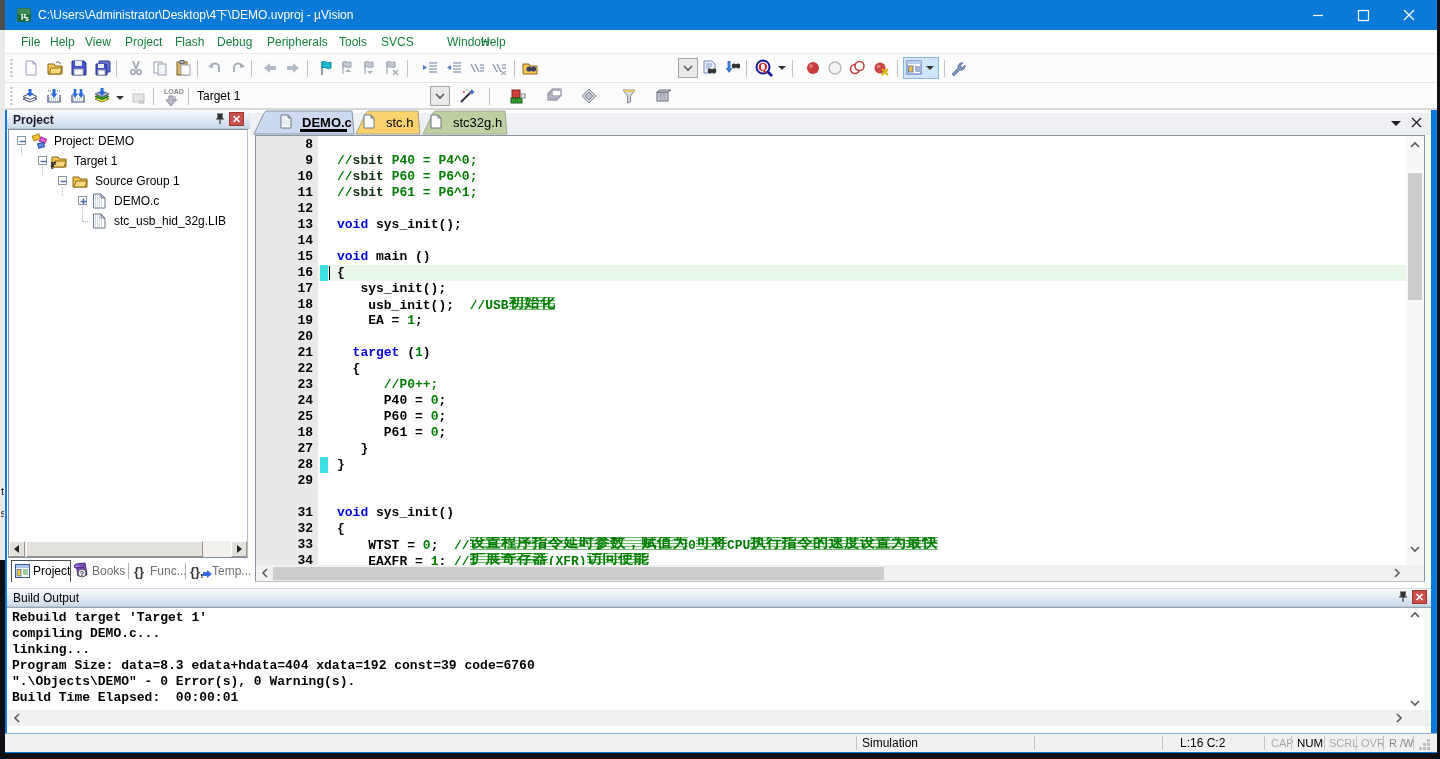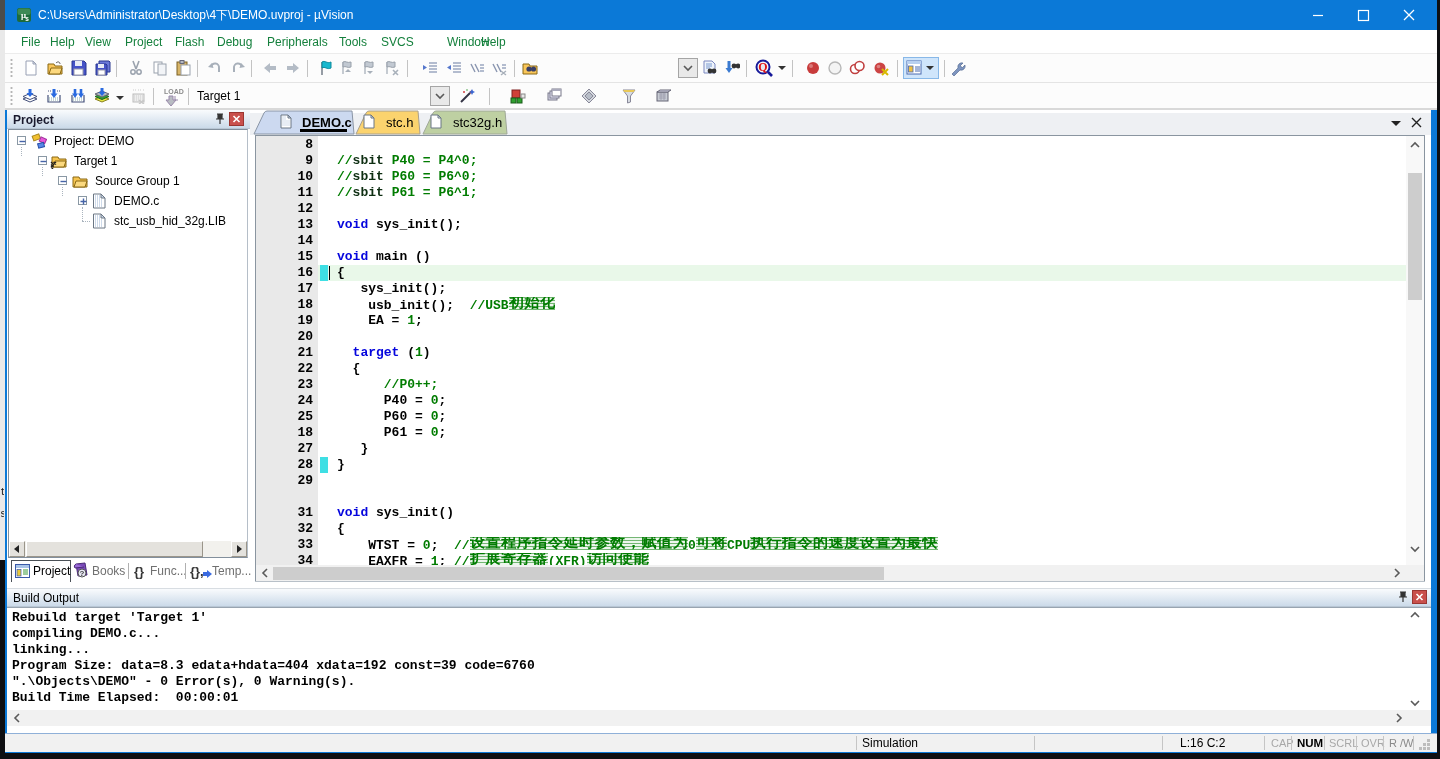--- a/index.html
+++ b/index.html
@@ -446,21 +446,21 @@
 
 <div class="a" style="left:5px;top:733px;width:1432px;height:19px;background:#f1f1f1;border-top:1px solid #8fb0d8"></div>
 <div class="a" style="left:856px;top:736px;width:1px;height:14px;background:#c5c5c5"></div>
 <div class="a" style="left:862px;top:734px;height:18px;line-height:18px;font-size:12px;color:#000">Simulation</div>
 <div class="a" style="left:1034px;top:736px;width:1px;height:14px;background:#c5c5c5"></div>
 <div class="a" style="left:1162px;top:736px;width:1px;height:14px;background:#c5c5c5"></div>
 <div class="a" style="left:1180px;top:734px;height:18px;line-height:18px;font-size:12px;color:#000">L:16 C:2</div>
 <div class="a" style="left:1264px;top:736px;width:1px;height:14px;background:#c5c5c5"></div>
 <div class="a" style="left:1271px;top:734px;height:18px;line-height:18px;font-size:11px;color:#a8a8a8">CAP</div>
 <div class="a" style="left:1291px;top:736px;width:1px;height:14px;background:#c5c5c5"></div>
-<div class="a" style="left:1297px;top:734px;height:18px;line-height:18px;font-size:11.5px;font-weight:bold;color:#000">NUM</div>
+<div class="a" style="left:1297px;top:734px;height:18px;line-height:18px;font-size:11.5px;font-weight:normal;color:#000">NUM</div>
 <div class="a" style="left:1324px;top:736px;width:1px;height:14px;background:#c5c5c5"></div>
 <div class="a" style="left:1329px;top:734px;height:18px;line-height:18px;font-size:11px;color:#a8a8a8">SCRL</div>
 <div class="a" style="left:1356px;top:736px;width:1px;height:14px;background:#c5c5c5"></div>
 <div class="a" style="left:1361px;top:734px;height:20px;line-height:18px;font-size:11px;color:#a8a8a8">OVR</div>
 <div class="a" style="left:1383px;top:736px;width:1px;height:14px;background:#c5c5c5"></div>
 <div class="a" style="left:1389px;top:734px;height:18px;line-height:18px;font-size:11px;color:#8a8a8a">R /W</div>
 <div class="a" style="left:1413px;top:736px;width:1px;height:14px;background:#c5c5c5"></div>
 <svg class="a" style="left:1419px;top:739px" width="12" height="12">
     <g fill="#bdbdbd">
       <rect x="8" y="0" width="3" height="3"></rect>

